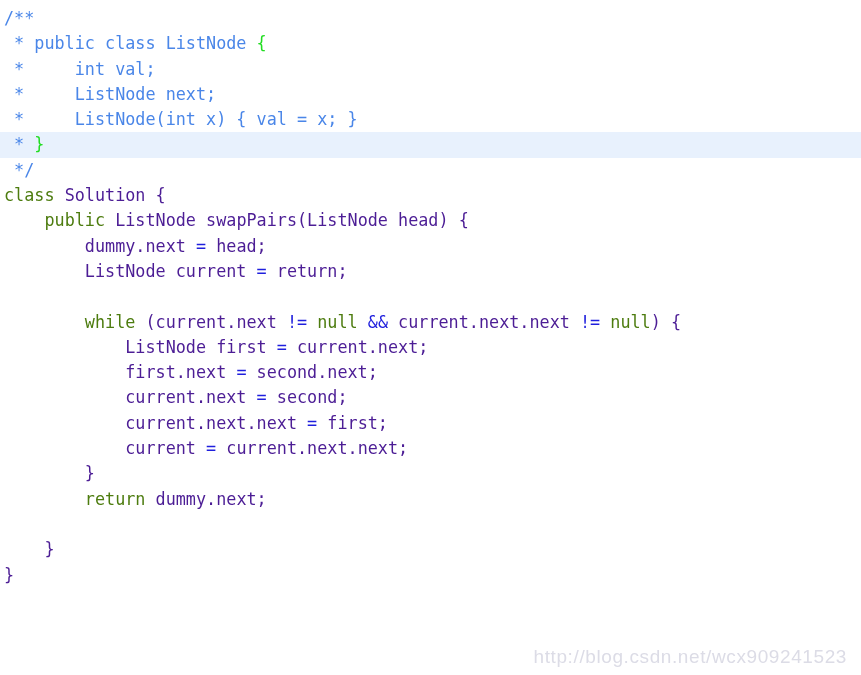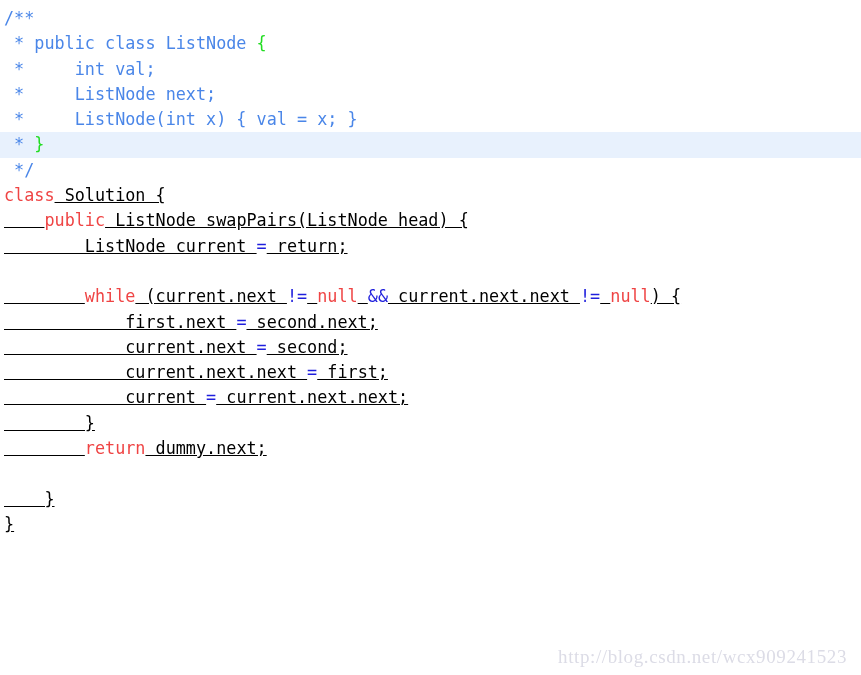--- a/index.html
+++ b/index.html
@@ -37,31 +37,31 @@
     padding-left: 4px;
     letter-spacing: 0px;
   }
 
   .code-line.highlighted {
     background: #e8f1fd;
   }
 
   
   .t-comment  { color: #4a86e8; }
-  .t-keyword  { color: #ef4444; }
-  .t-plain    { color: #000000; text-decoration: underline; }
+  .t-keyword  { color: #4d7c0f; }
+  .t-plain    { color: #4c1d95; }
   .t-brace-match { color: #22dd22; }
   .t-number   { color: #1f1fdd; }
   .t-operator { color: #1f1fdd; }
 
   #watermark {
     position: absolute;
     right: 14px;
     bottom: 7px;
-    font-family: Liberation Serif, serif;
+    font-family: Liberation Sans, sans-serif;
     font-size: 19px;
     color: #dcdce6;
     letter-spacing: 0.6px;
     white-space: pre;
     user-select: none;
   }
 </style>
 </head>
 <body>
 
@@ -69,23 +69,25 @@
   <div id="code-lines">
       <div class="code-line"><span class="t-comment">/**</span></div>
       <div class="code-line"><span class="t-comment"> * public class ListNode </span><span class="t-brace-match">{</span></div>
       <div class="code-line"><span class="t-comment"> *     int val;</span></div>
       <div class="code-line"><span class="t-comment"> *     ListNode next;</span></div>
       <div class="code-line"><span class="t-comment"> *     ListNode(int x) { val = x; }</span></div>
       <div class="code-line highlighted"><span class="t-comment"> * </span><span class="t-brace-match">}</span></div>
       <div class="code-line"><span class="t-comment"> */</span></div>
       <div class="code-line"><span class="t-keyword">class</span><span class="t-plain"> Solution {</span></div>
       <div class="code-line"><span class="t-plain">    </span><span class="t-keyword">public</span><span class="t-plain"> ListNode swapPairs(ListNode head) {</span></div>
+      <div class="code-line"><span class="t-plain">        dummy.next </span><span class="t-operator">=</span><span class="t-plain"> head;</span></div>
       <div class="code-line"><span class="t-plain">        ListNode current </span><span class="t-operator">=</span><span class="t-plain"> return;</span></div>
       <div class="code-line">&nbsp;</div>
       <div class="code-line"><span class="t-plain">        </span><span class="t-keyword">while</span><span class="t-plain"> (current.next </span><span class="t-operator">!=</span><span class="t-plain"> </span><span class="t-keyword">null</span><span class="t-plain"> </span><span class="t-operator">&amp;&amp;</span><span class="t-plain"> current.next.next </span><span class="t-operator">!=</span><span class="t-plain"> </span><span class="t-keyword">null</span><span class="t-plain">) {</span></div>
+      <div class="code-line"><span class="t-plain">            ListNode first </span><span class="t-operator">=</span><span class="t-plain"> current.next;</span></div>
       <div class="code-line"><span class="t-plain">            first.next </span><span class="t-operator">=</span><span class="t-plain"> second.next;</span></div>
       <div class="code-line"><span class="t-plain">            current.next </span><span class="t-operator">=</span><span class="t-plain"> second;</span></div>
       <div class="code-line"><span class="t-plain">            current.next.next </span><span class="t-operator">=</span><span class="t-plain"> first;</span></div>
       <div class="code-line"><span class="t-plain">            current </span><span class="t-operator">=</span><span class="t-plain"> current.next.next;</span></div>
       <div class="code-line"><span class="t-plain">        }</span></div>
       <div class="code-line"><span class="t-plain">        </span><span class="t-keyword">return</span><span class="t-plain"> dummy.next;</span></div>
       <div class="code-line">&nbsp;</div>
       <div class="code-line"><span class="t-plain">    }</span></div>
       <div class="code-line"><span class="t-plain">}</span></div>
     </div>

